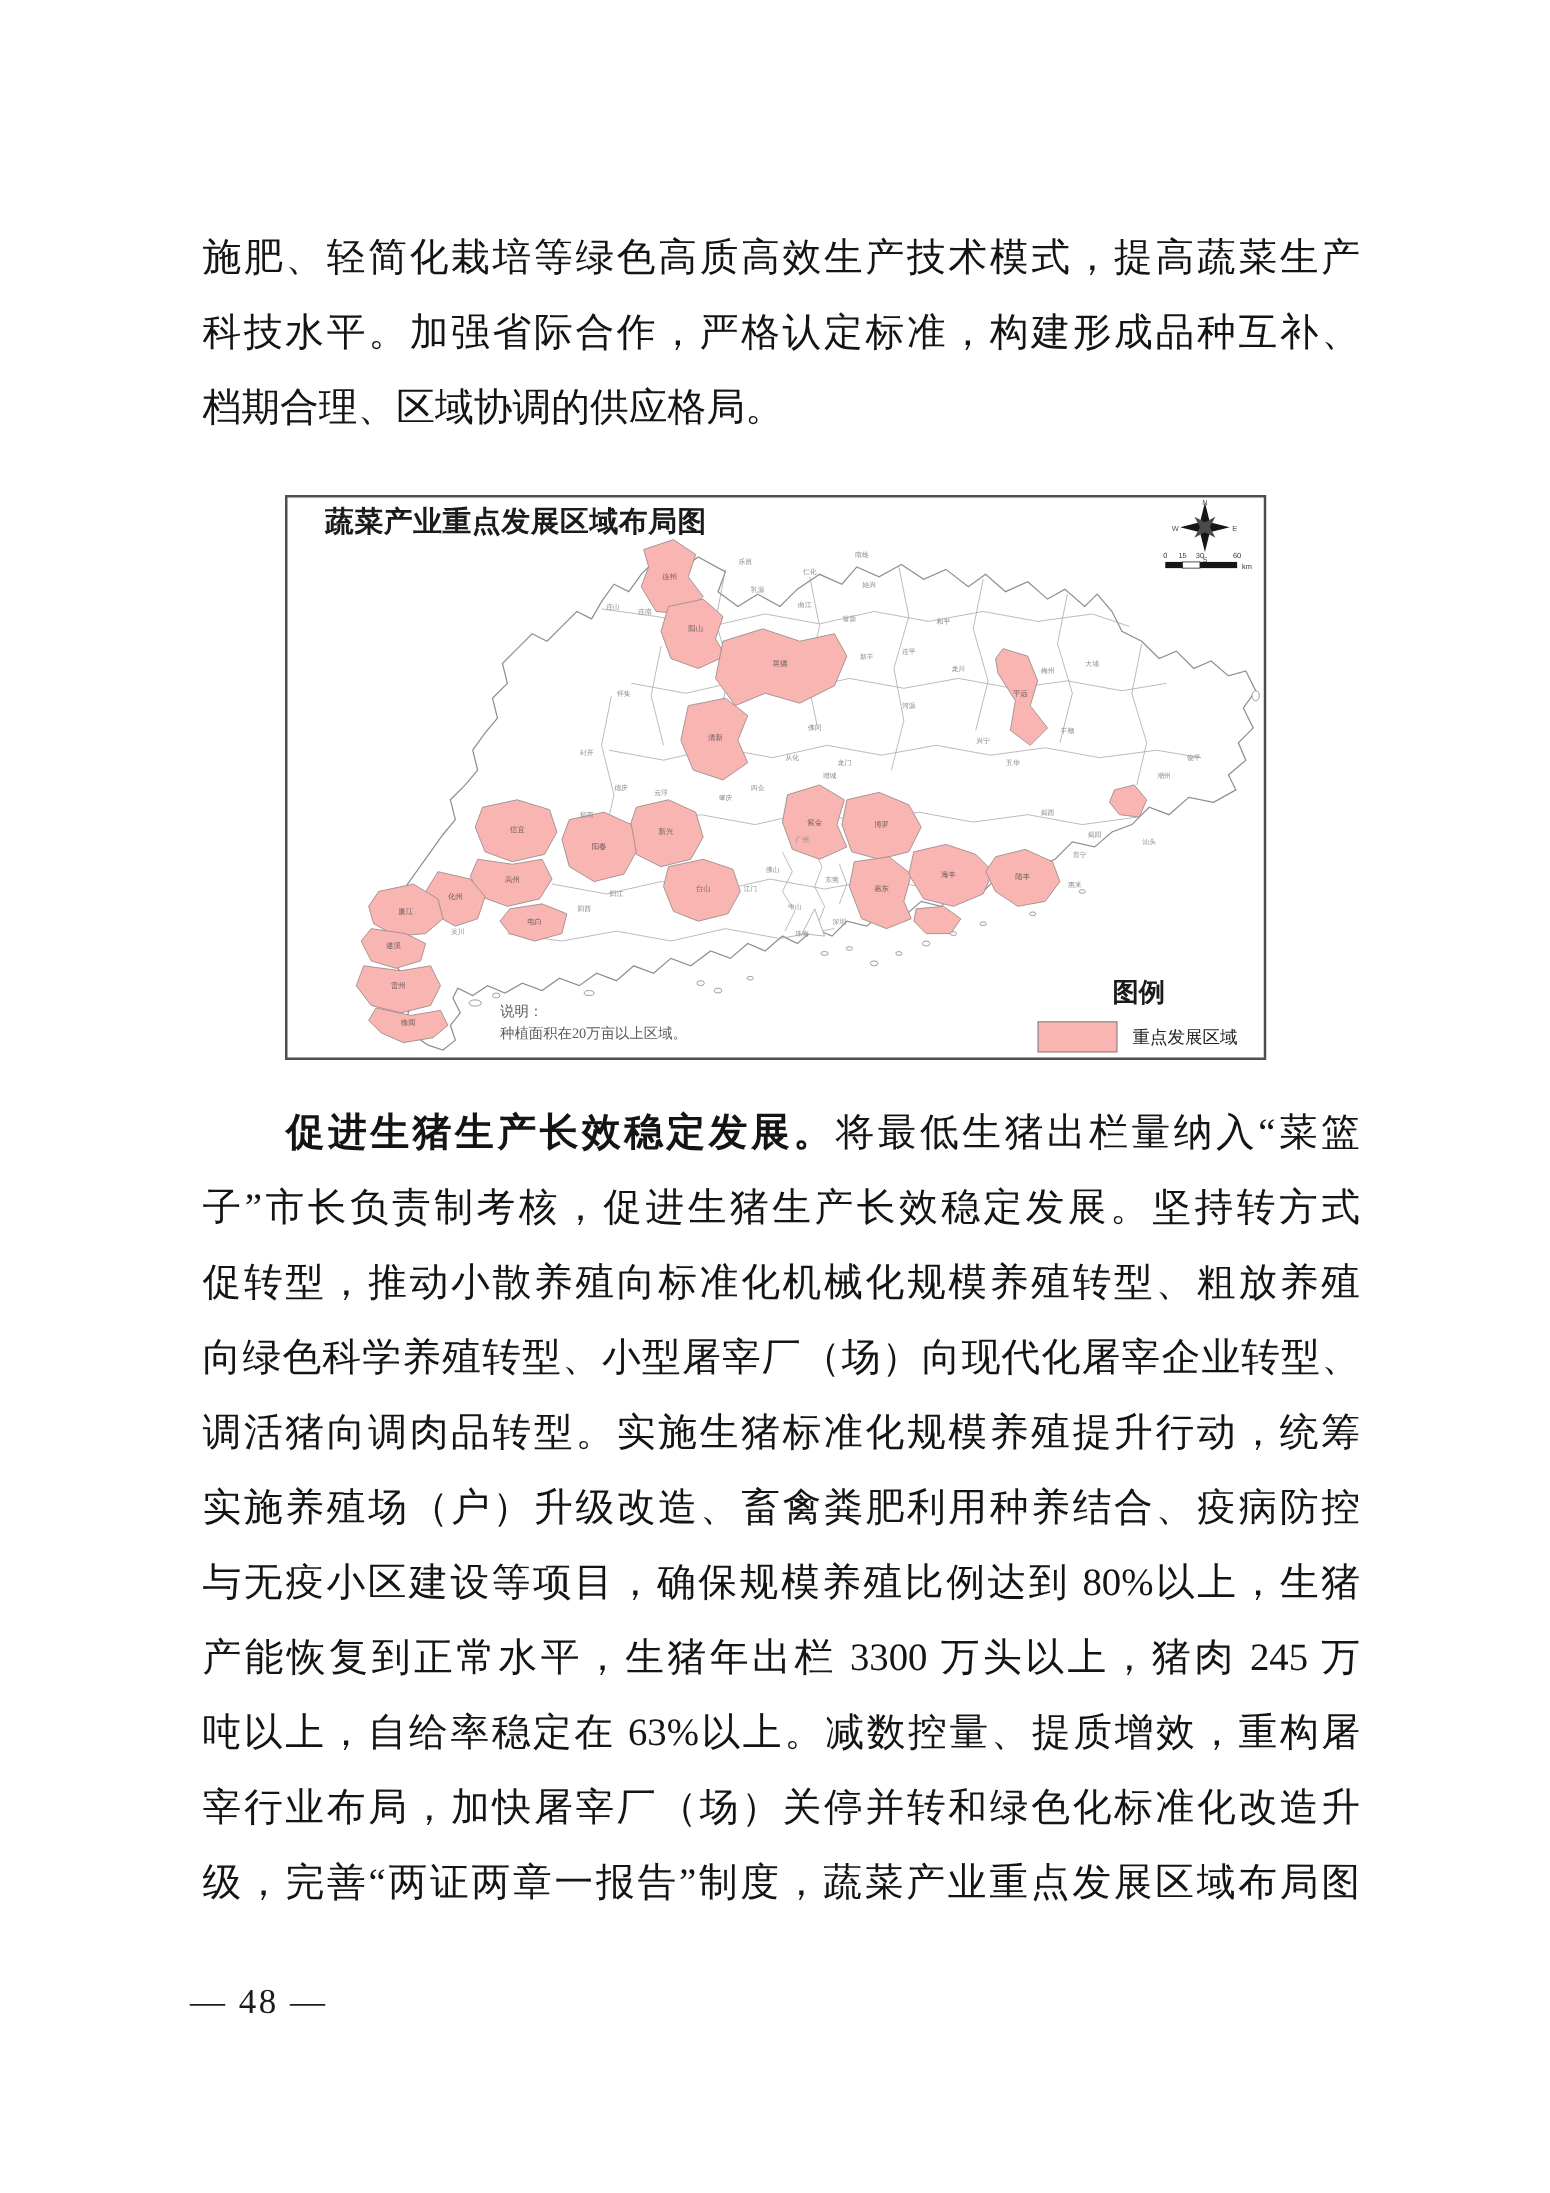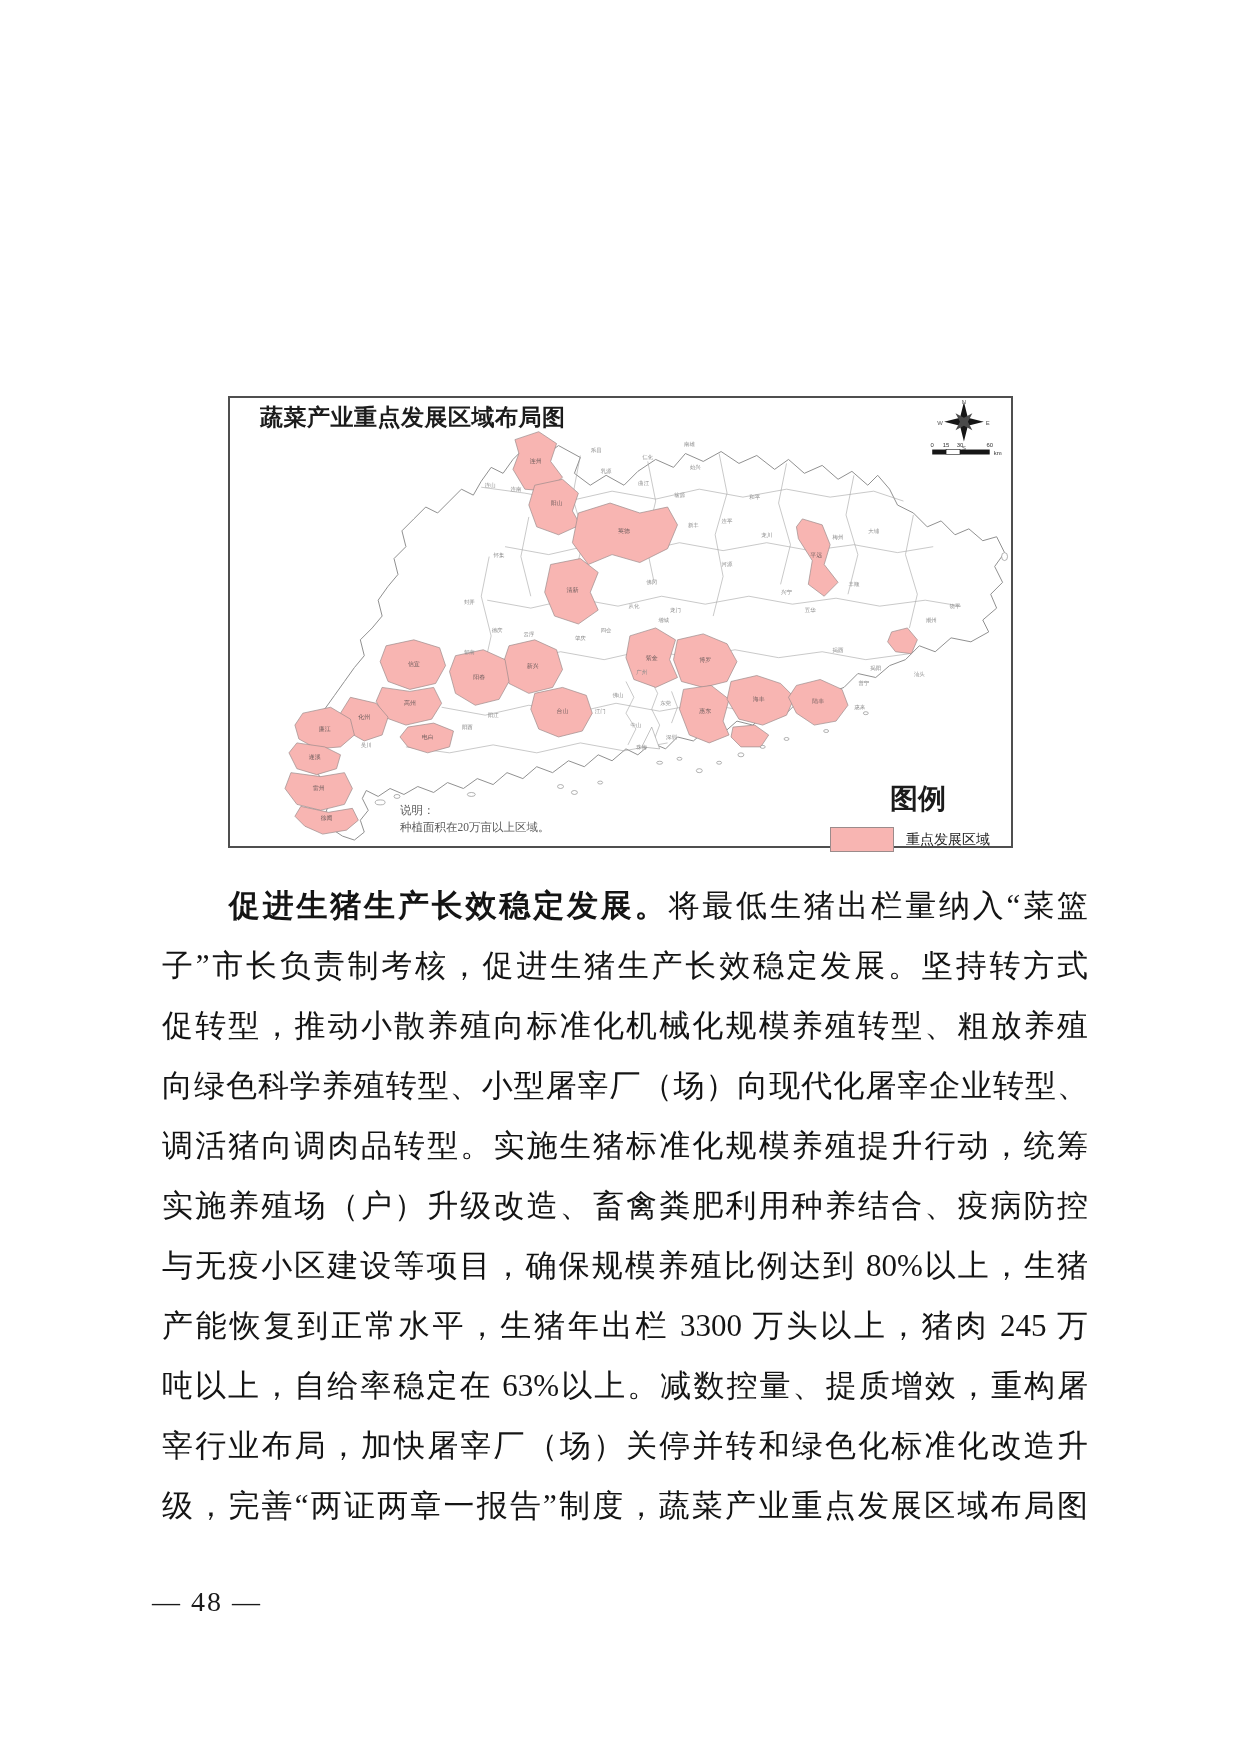--- a/index.html
+++ b/index.html
@@ -24,21 +24,21 @@
     position:absolute;left:228px;top:396px;width:785px;height:452px;
     margin:0;background:#ffffff;border:2px solid #4f4f4f;box-sizing:border-box;
   }
   .mapfig svg{position:absolute;left:0;top:0;width:100%;height:100%;}
   .fig-title{
     position:absolute;left:30px;top:4px;
     font-size:23px;font-weight:bold;color:#1b1b1b;letter-spacing:.5px;
   }
   .fig-note{position:absolute;left:170px;top:404px;font-size:11.5px;color:#5a5a5a;line-height:1.5;}
   .legend{position:absolute;left:600px;top:382px;width:180px;}
-  .legend-title{margin-left:60px;font-size:28px;font-weight:bold;color:#1b1b1b;}
+  .legend-title{margin-left:60px;font-size:21px;font-weight:bold;color:#1b1b1b;}
   .legend-row{margin-top:9px;display:flex;align-items:center;gap:12px;}
   .swatch{width:64px;height:25px;background:#f8b5b2;border:1px solid #9b8b8b;box-sizing:border-box;}
   .legend-label{font-size:14px;color:#222;}
 
   
   .outline{fill:#ffffff;stroke:#8f8f8f;stroke-width:1;}
   .county{fill:none;stroke:#a3a3a3;stroke-width:.6;}
   .hl{fill:#f8b5b2;stroke:#9b8b8b;stroke-width:.7;}
   .island{fill:#ffffff;stroke:#8f8f8f;stroke-width:.7;}
   .estuary{fill:#ffffff;stroke:#9a9a9a;stroke-width:.6;}
@@ -48,20 +48,25 @@
   .scale-num{font-size:6px;fill:#333;text-anchor:middle;font-family:"Liberation Sans",sans-serif;}
   .scale-unit{font-size:6px;fill:#333;font-family:"Liberation Sans",sans-serif;}
 
   .pageno{position:absolute;left:152px;top:1586px;font-size:28px;color:#1b1b1b;letter-spacing:2px;}
 </style>
 </head>
 <body>
 
 <div class="page">
 
+  <div class="para" style="top:176px">
+    <div class="line">施肥、轻简化栽培等绿色高质高效生产技术模式，提高蔬菜生产</div>
+    <div class="line">科技水平。加强省际合作，严格认定标准，构建形成品种互补、</div>
+    <div class="line last">档期合理、区域协调的供应格局。</div>
+  </div>
 
   <figure class="mapfig">
     <svg viewBox="0 0 785 452">
 
       <path class="outline" d="M296,50 L316,58 L330,48 L352,60 L346,76 L362,88 L378,78 L396,88 L410,74 L428,62 L446,70 L458,56 L476,64 L494,54 L512,66 L530,58 L548,72 L562,62 L578,76 L596,68 L612,82 L626,74 L642,88 L652,78 L664,92 L672,108 L688,116 L702,130 L716,124 L730,138 L744,132 L758,144 L772,140 L780,156 L770,170 L778,186 L766,198 L772,212 L758,224 L764,236 L746,246 L726,242 L710,256 L694,250 L680,264 L664,270 L650,282 L632,278 L618,292 L602,298 L588,310 L572,306 L558,320 L542,316 L526,330 L510,326 L494,340 L480,334 L466,346 L450,342 L438,354 L424,348 L410,360 L398,354 L384,366 L370,360 L356,372 L340,366 L324,378 L308,372 L294,384 L278,378 L264,390 L248,384 L234,394 L218,388 L204,398 L188,392 L174,400 L160,394 L148,402 L136,396 L132,404 L138,416 L130,426 L134,438 L124,446 L112,442 L100,434 L94,422 L98,410 L90,400 L94,388 L86,378 L90,366 L82,356 L86,346 L78,338 L84,326 L94,314 L104,300 L114,286 L124,272 L134,260 L130,244 L142,232 L152,220 L148,204 L158,190 L168,178 L164,162 L176,150 L172,134 L184,122 L196,110 L208,116 L220,104 L232,92 L244,98 L252,84 L262,70 L274,76 L284,62 Z"></path>
 
       <g>
         <path class="county" d="M352,58 L344,100 L356,140 L346,180 L354,214"></path>
         <path class="county" d="M420,64 L428,104 L418,146 L426,184"></path>
         <path class="county" d="M492,56 L500,96 L488,138 L496,180 L486,220"></path>

